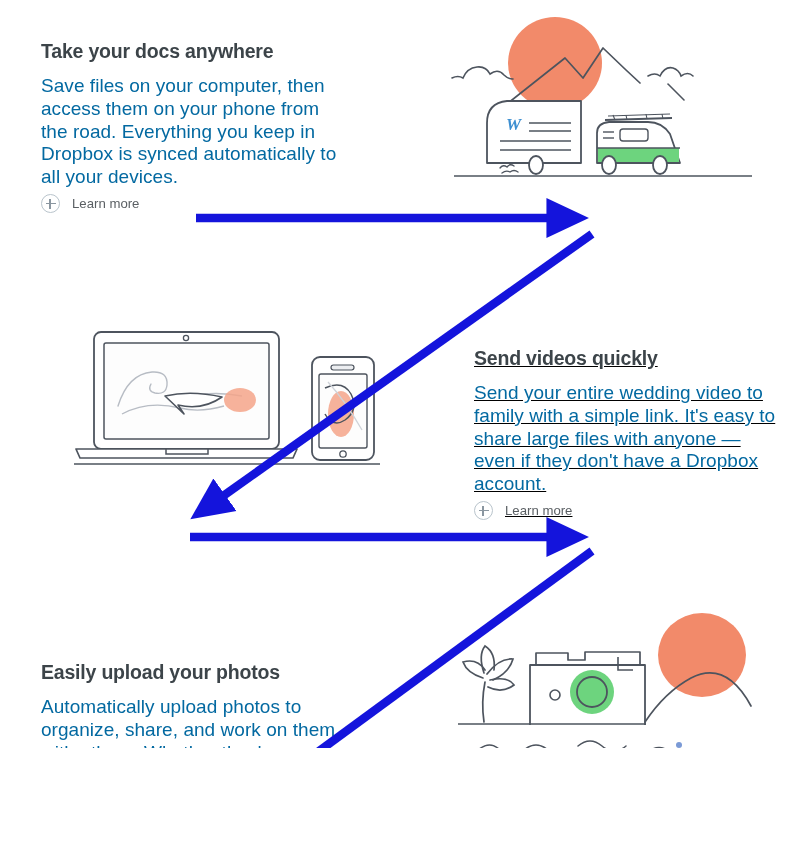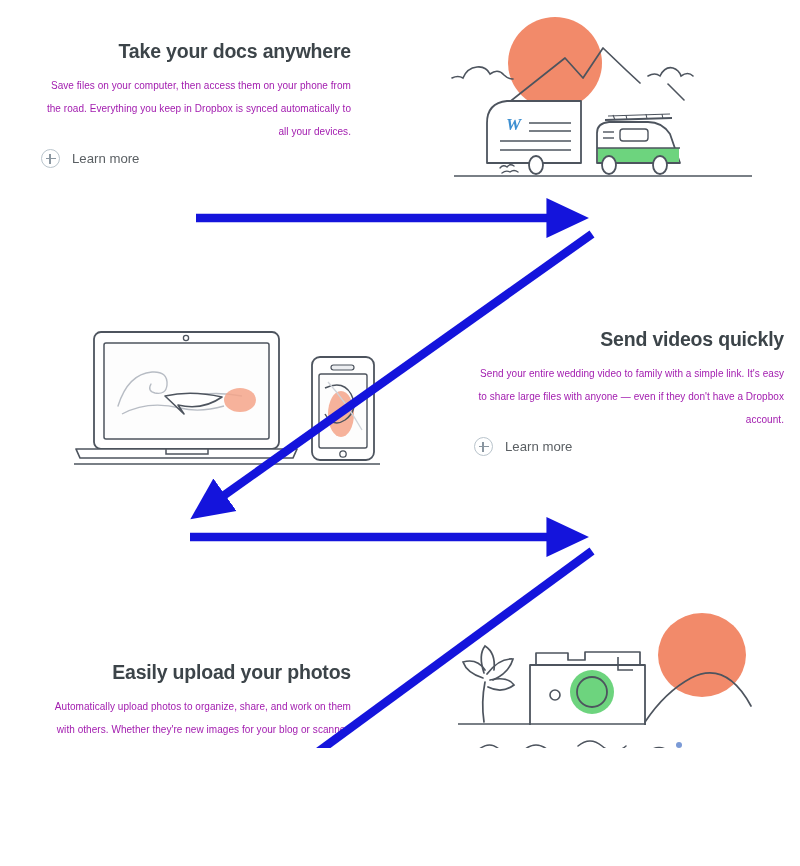--- a/index.html
+++ b/index.html
@@ -10,42 +10,41 @@
   body {
     font-family: "Liberation Sans", sans-serif;
     -webkit-font-smoothing: antialiased;
   }
   #page {
     position: relative;
     width: 800px;
     height: 748px;
     background: #ffffff;
     overflow: hidden;
-    text-align: right;
   }
 
   
   .feature {
     position: absolute;
   }
   .feature-text {
     position: absolute;
     width: 310px;
   }
   .feature-title {
     font-size: 19.5px;
     font-weight: bold;
     color: #3c4449;
     letter-spacing: -0.2px;
     margin: 0 0 12px 0;
     line-height: 1.2;
   }
   .feature-body {
-    font-size: 10px;
-    color: #a21caf;
+    font-size: 19px;
+    color: #0369a1;
     line-height: 22.6px;
     margin: 0;
     letter-spacing: 0.05px;
   }
   .learn-more {
     display: flex;
     align-items: center;
     margin-top: 6px;
     cursor: pointer;
     width: max-content;
@@ -139,21 +138,21 @@
         <ellipse cx="220" cy="157" rx="7" ry="9" fill="#fff" stroke="#4d545e" stroke-width="1.8"></ellipse>
 
         <path d="M60 160 q3 -4 7 -1 q3 -4 7 -1 M62 165 q4 -3 8 -1 q4 -3 8 0" fill="none" stroke="#4d545e" stroke-width="1.3" stroke-linecap="round"></path>
 
         <line x1="14" y1="168" x2="312" y2="168" stroke="#4d545e" stroke-width="1.4"></line>
       </svg>
     </div>
   </div>
 
   <div class="feature">
-    <div class="feature-text" style="left:474px; top:328px;">
+    <div class="feature-text" style="left:474px; top:347px;text-decoration:underline;">
       <h2 class="feature-title">Send videos quickly</h2>
       <p class="feature-body">Send your entire wedding video to family with a simple link. It's easy to share large files with anyone — even if they don't have a Dropbox account.</p>
       <div class="learn-more">
         <span class="plus-circle"></span>
         <span class="learn-label">Learn more</span>
       </div>
     </div>
 
     <div class="illus" style="left:62px; top:322px;">
       <svg width="330" height="155" viewBox="0 0 330 155">

